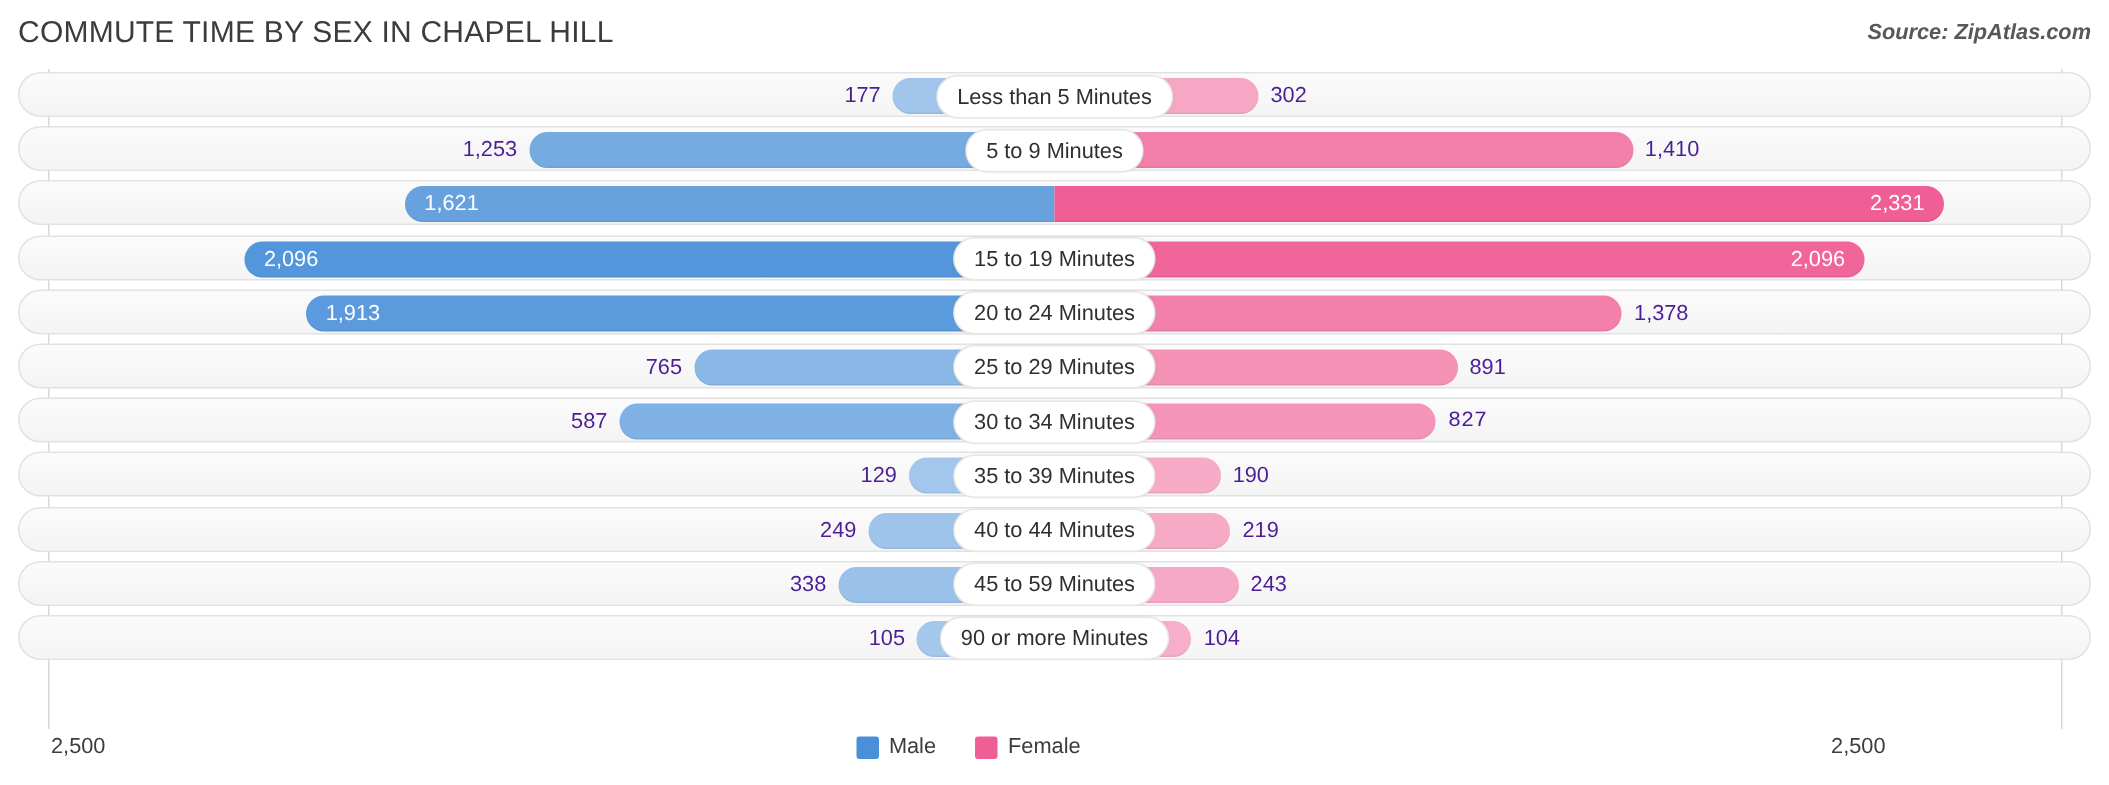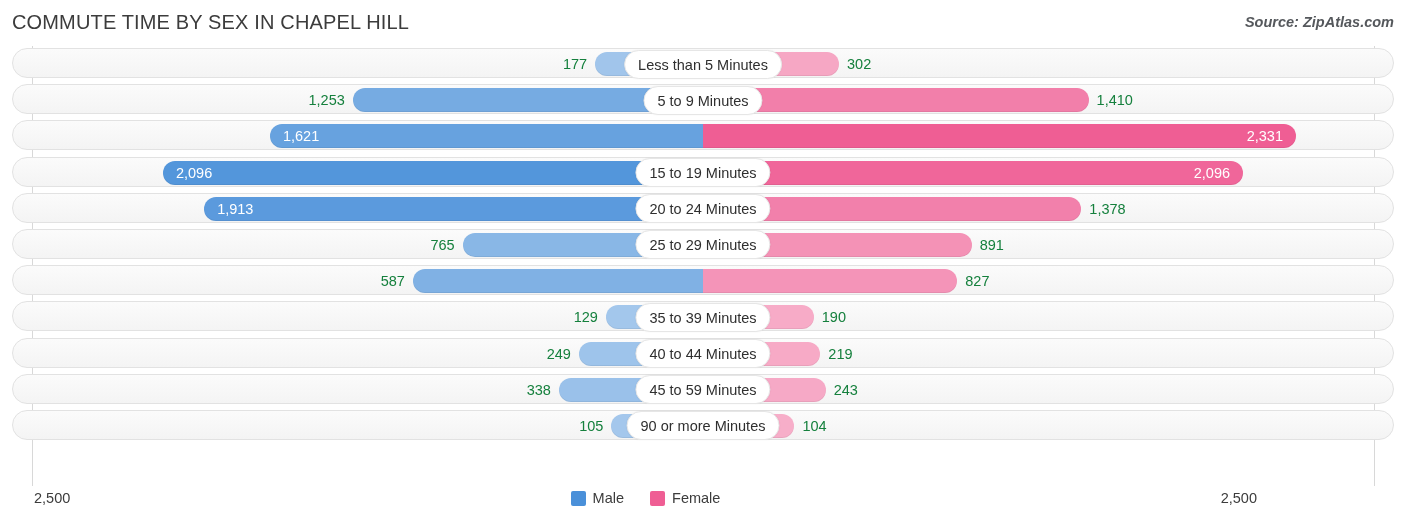--- a/index.html
+++ b/index.html
@@ -113,21 +113,21 @@
     box-shadow: inset 0 -1px 0 rgba(0,0,0,.06);
   }
 
   
   .val {
     position: absolute;
     top: 6px;
     height: 24px;
     line-height: 24px;
     font-size: 14.5px;
-    color: #15803d;
+    color: #4c1d95;
     white-space: nowrap;
   }
   .val.out-left  { text-align: right; }
   .val.out-right { text-align: left;  }
 
   
   .val.in-left, .val.in-right {
     color: #ffffff;
     font-size: 14.5px;
   }
@@ -263,21 +263,22 @@
           <div class="val out-right" style="left: 979.676px;">891</div>
           <div class="cat-pill" style="left: 703px;">25 to 29 Minutes</div>
         </div>
       </div>
       <div class="row">
         <div class="track"></div>
         <div class="bars">
           <div class="bar male" title="Male: 986" style="left: 412.928px; width: 290.072px; background: rgb(128, 177, 228);"></div>
           <div class="bar female" title="Female: 827" style="left: 703px; width: 254.261px; background: rgb(244, 148, 184);"></div>
           <div class="val out-left" style="left: 322.928px; width: 82px;">587</div>
-          <div class="val out-right" style="left: 965.261px;">827</div>
+          <div class="val out-right" style="left: 965.261px; font-family: Liberation Mono, monospace;">827</div>
+          <div class="cat-pill" style="left: 703px;">30 to 34 Minutes</div>
         </div>
       </div>
       <div class="row">
         <div class="track"></div>
         <div class="bars">
           <div class="bar male" title="Male: 129" style="left: 605.946px; width: 97.0541px; background: rgb(163, 199, 236);"></div>
           <div class="bar female" title="Female: 190" style="left: 703px; width: 110.793px; background: rgb(247, 171, 199);"></div>
           <div class="val out-left" style="left: 515.946px; width: 82px;">129</div>
           <div class="val out-right" style="left: 821.793px;">190</div>
           <div class="cat-pill" style="left: 703px;">35 to 39 Minutes</div>

